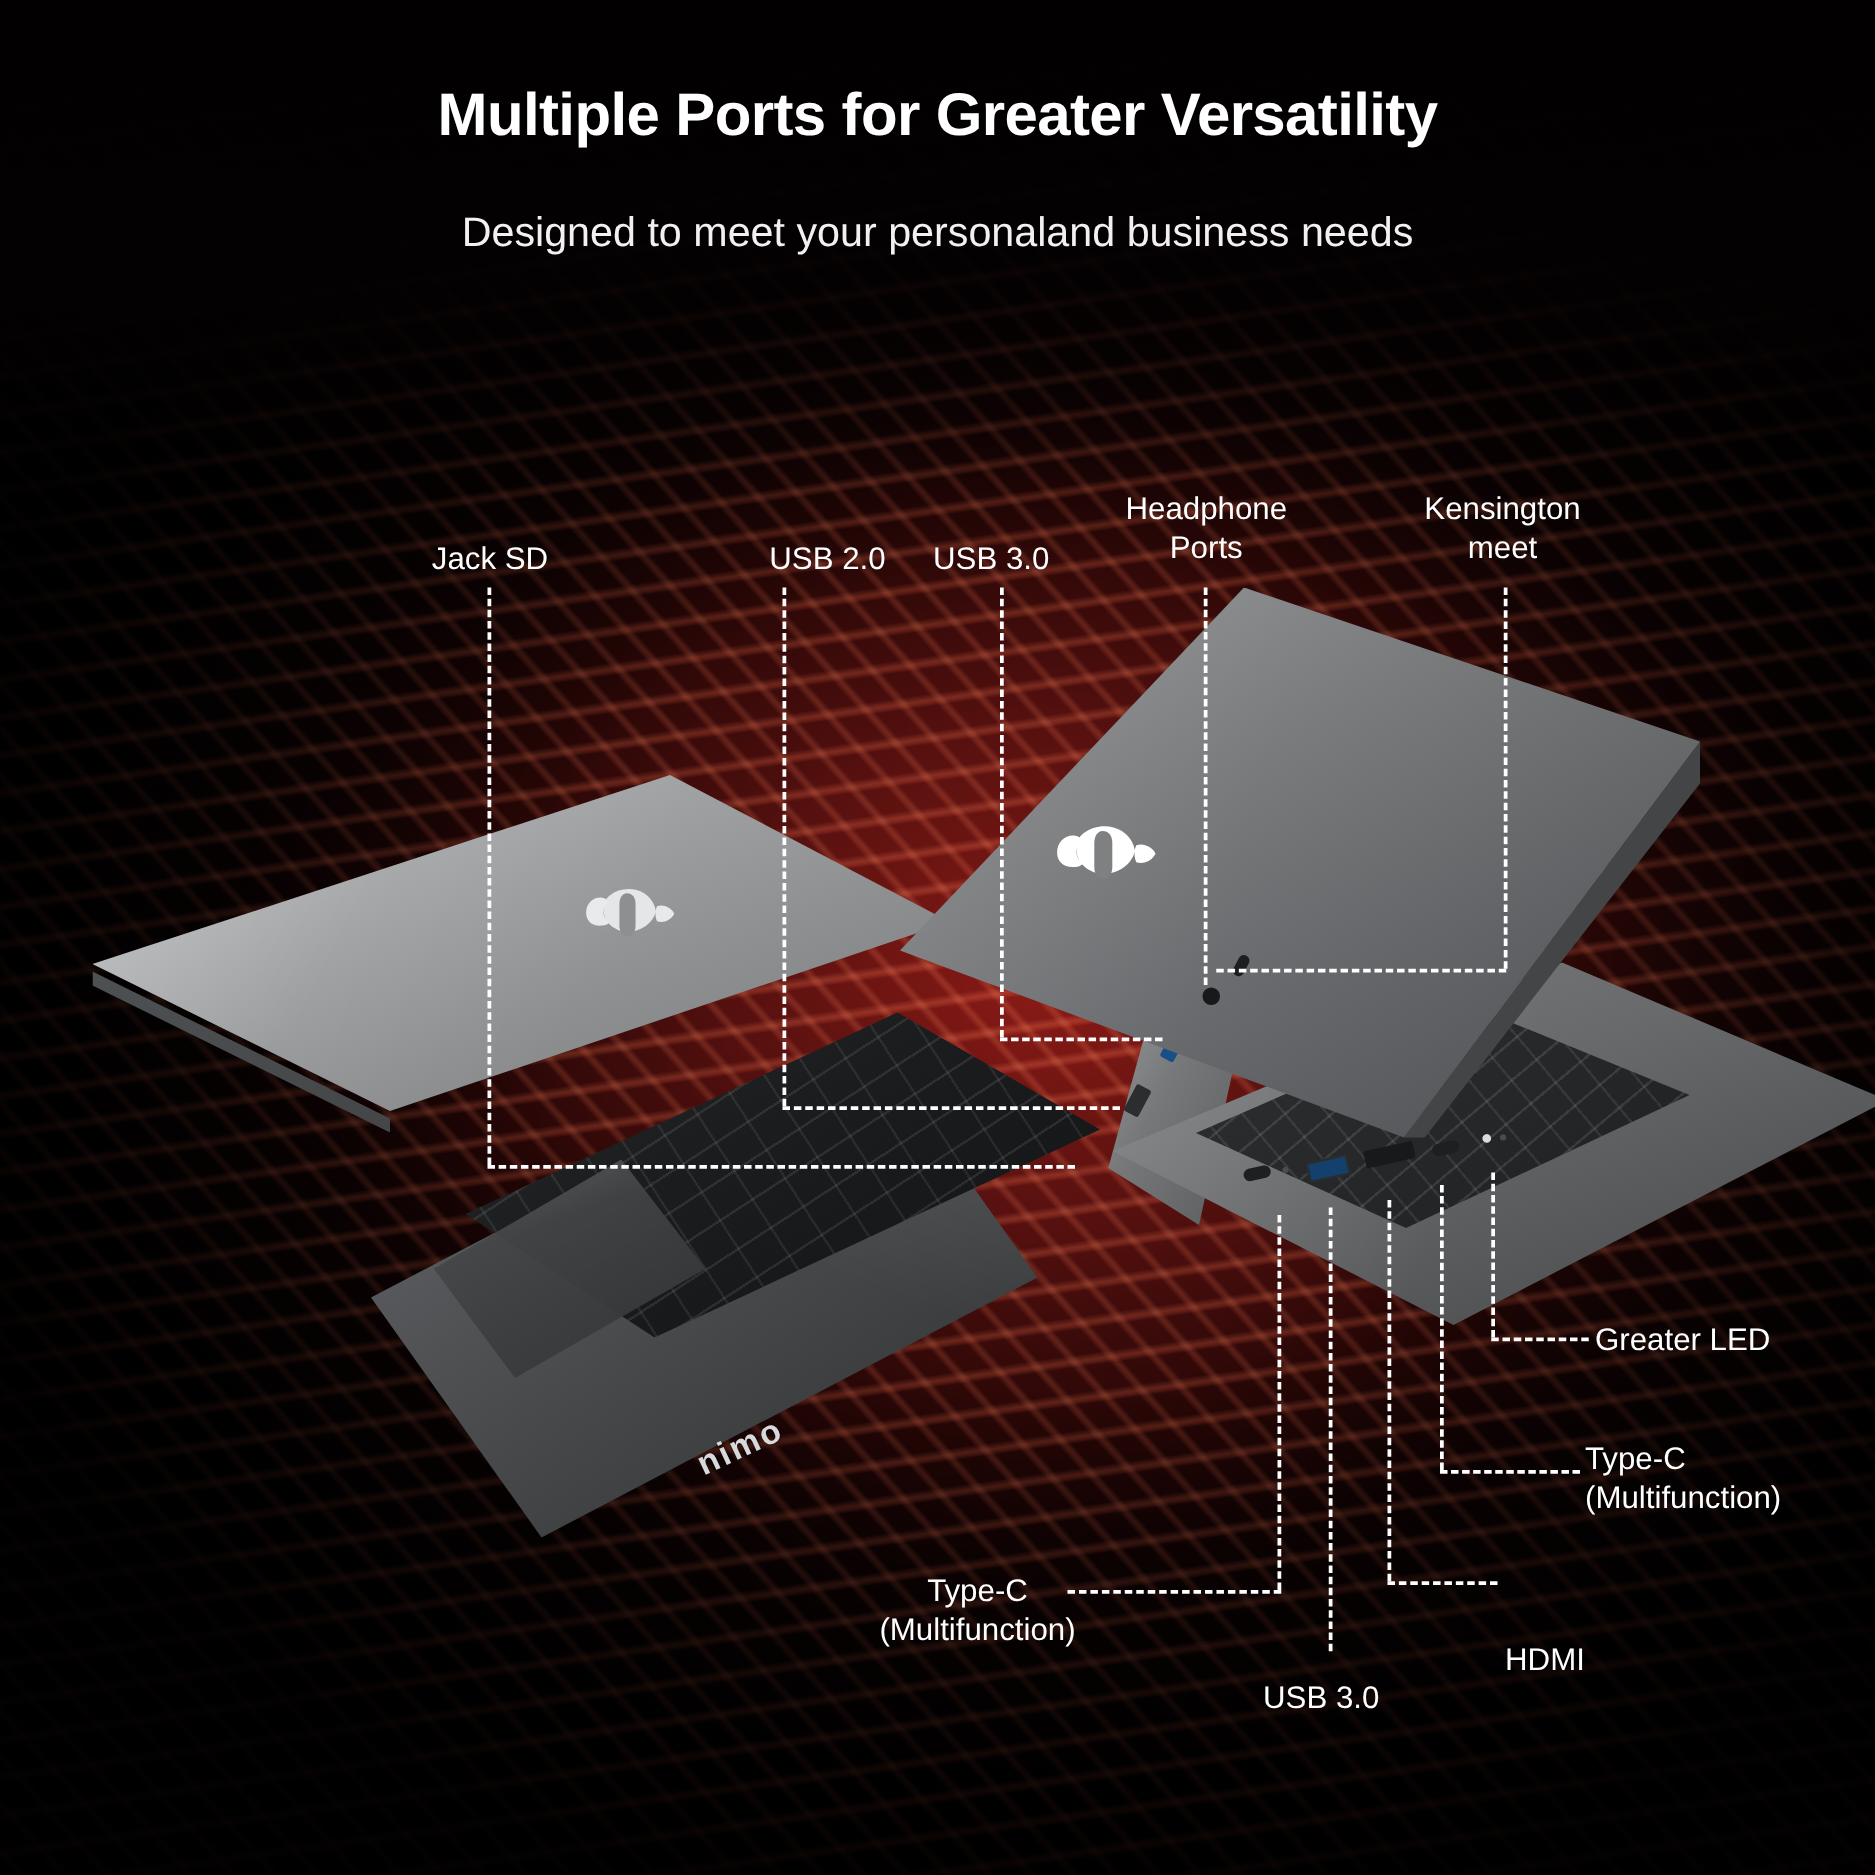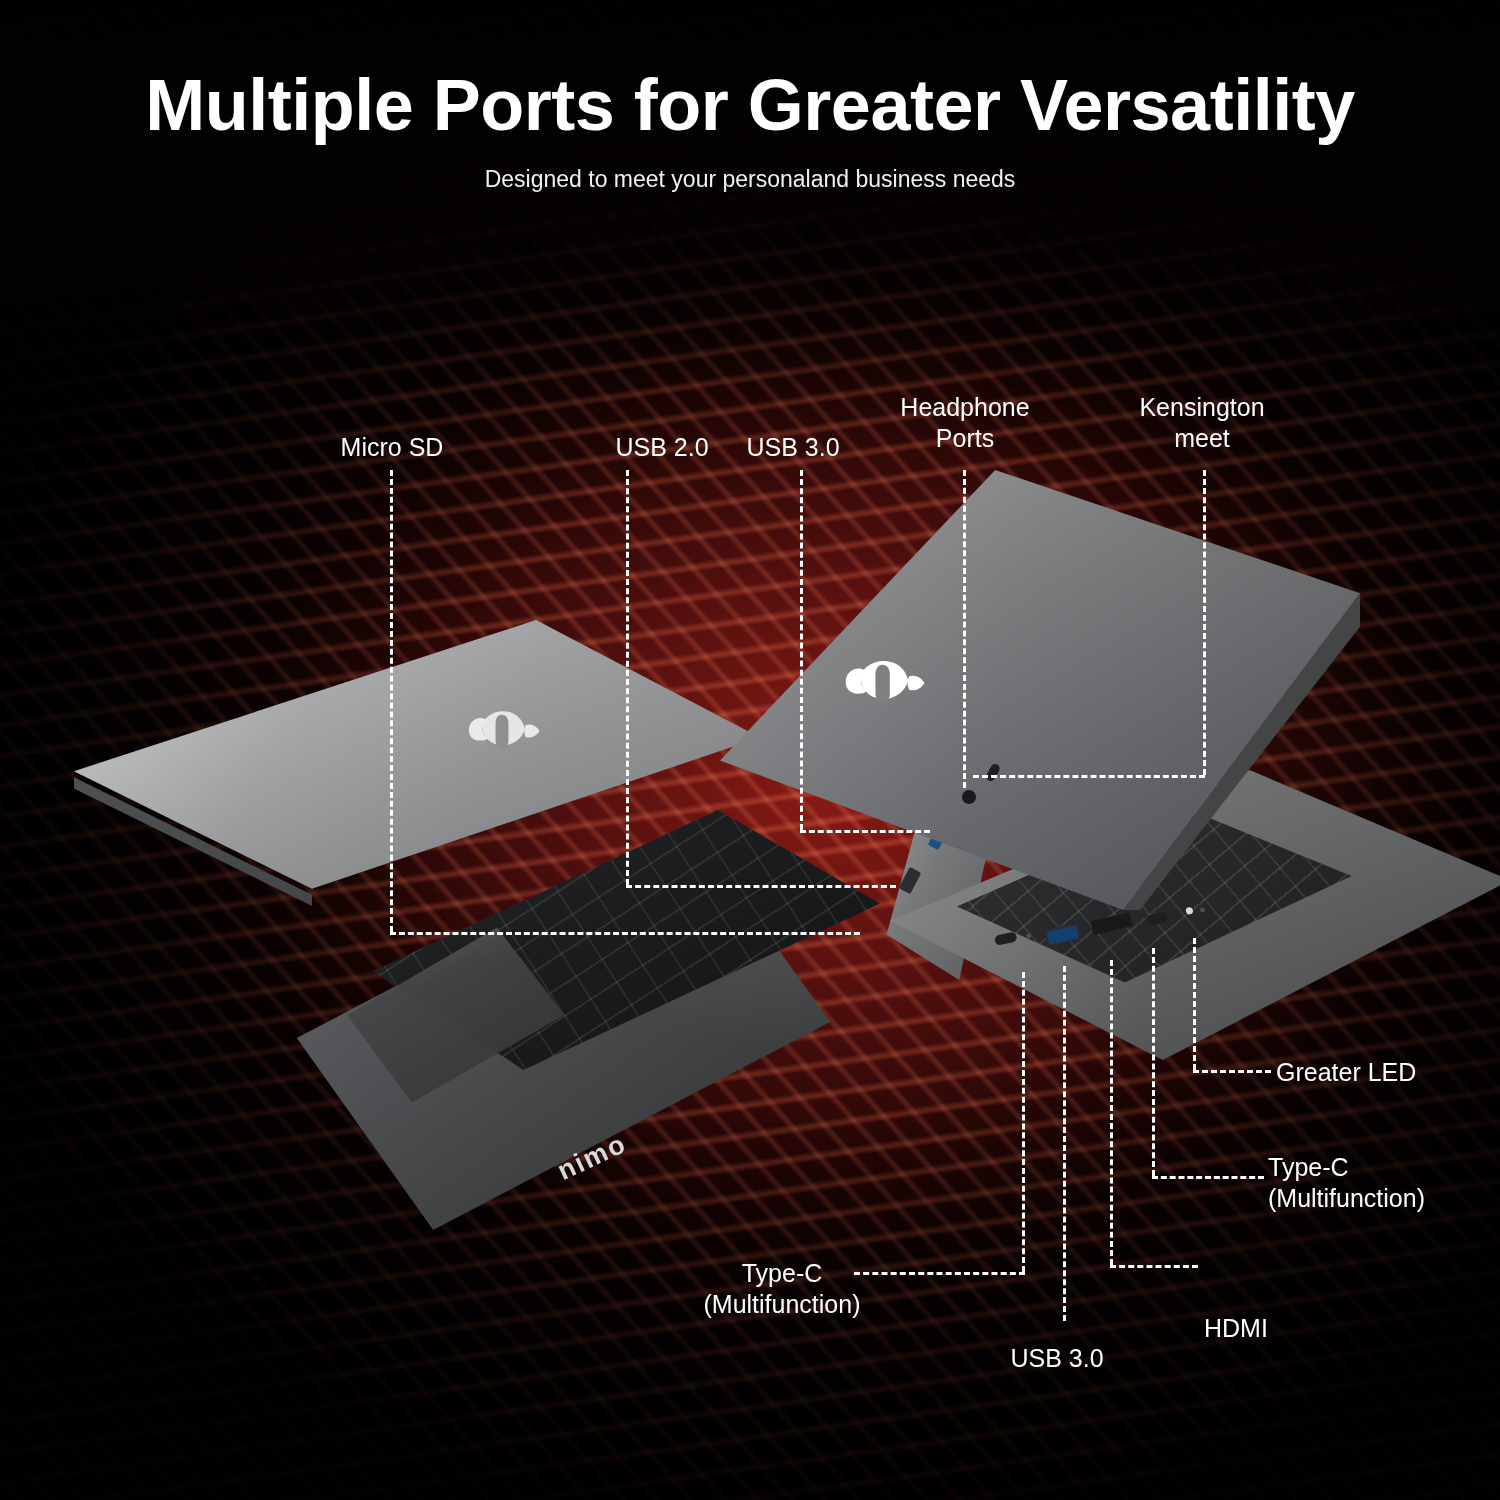--- a/index.html
+++ b/index.html
@@ -41,26 +41,26 @@
     background:
       radial-gradient(ellipse 900px 760px at 55% 52%, rgba(0,0,0,0) 0%, rgba(0,0,0,0.15) 44%, rgba(0,0,0,0.72) 76%, rgba(0,0,0,0.95) 100%);
   }
   .bg-topdark{
     background:linear-gradient(180deg, rgba(2,0,1,0.93) 0%, rgba(4,1,2,0.80) 14%, rgba(0,0,0,0) 26%);
   }
 
   
   .title{
     position:absolute;left:0;right:0;top:68px;text-align:center;
-    color:#fff;font-size:72px;font-weight:bold;letter-spacing:-0.5px;
+    color:#fff;font-size:48px;font-weight:bold;letter-spacing:-0.5px;
     line-height:1.05;white-space:nowrap;
   }
   .subtitle{
     position:absolute;left:0;right:0;top:166px;text-align:center;
-    color:#f2f0f0;font-size:23px;font-weight:normal;line-height:1.2;
+    color:#f2f0f0;font-size:33px;font-weight:normal;line-height:1.2;
   }
 
   
   .lbl{
     position:absolute;color:#fff;font-size:25px;line-height:1.22;
     white-space:pre-line;
   }
   .lbl.c{text-align:center;transform:translateX(-50%);}
   .lbl.l{text-align:left;}
 
@@ -272,21 +272,21 @@
   <div class="m-jack"></div>
 
   <div class="port port-c" style="left:995px;top:936px;"></div>
   <div class="port port-dot" style="left:1026px;top:934px;"></div>
   <div class="port port-usb" style="left:1046px;top:930px;"></div>
   <div class="port port-hdmi" style="left:1092px;top:921px;"></div>
   <div class="port port-c" style="left:1146px;top:916px;"></div>
   <div class="port port-led" style="left:1186px;top:908px;"></div>
   <div class="port port-dot" style="left:1200px;top:908px;"></div>
 
-  <div class="lbl c" style="left:392px;top:432px;">Micro SD</div>
+  <div class="lbl c" style="left:392px;top:432px;">Jack SD</div>
   <div class="lbl c" style="left:662px;top:432px;">USB 2.0</div>
   <div class="lbl c" style="left:793px;top:432px;">USB 3.0</div>
   <div class="lbl c" style="left:965px;top:392px;">Headphone
 Ports</div>
   <div class="lbl c" style="left:1202px;top:392px;">Kensington
 meet</div>
 
   <div class="lbl l" style="left:1276px;top:1057px;">Greater LED</div>
   <div class="lbl l" style="left:1268px;top:1152px;">Type-C
 (Multifunction)</div>

